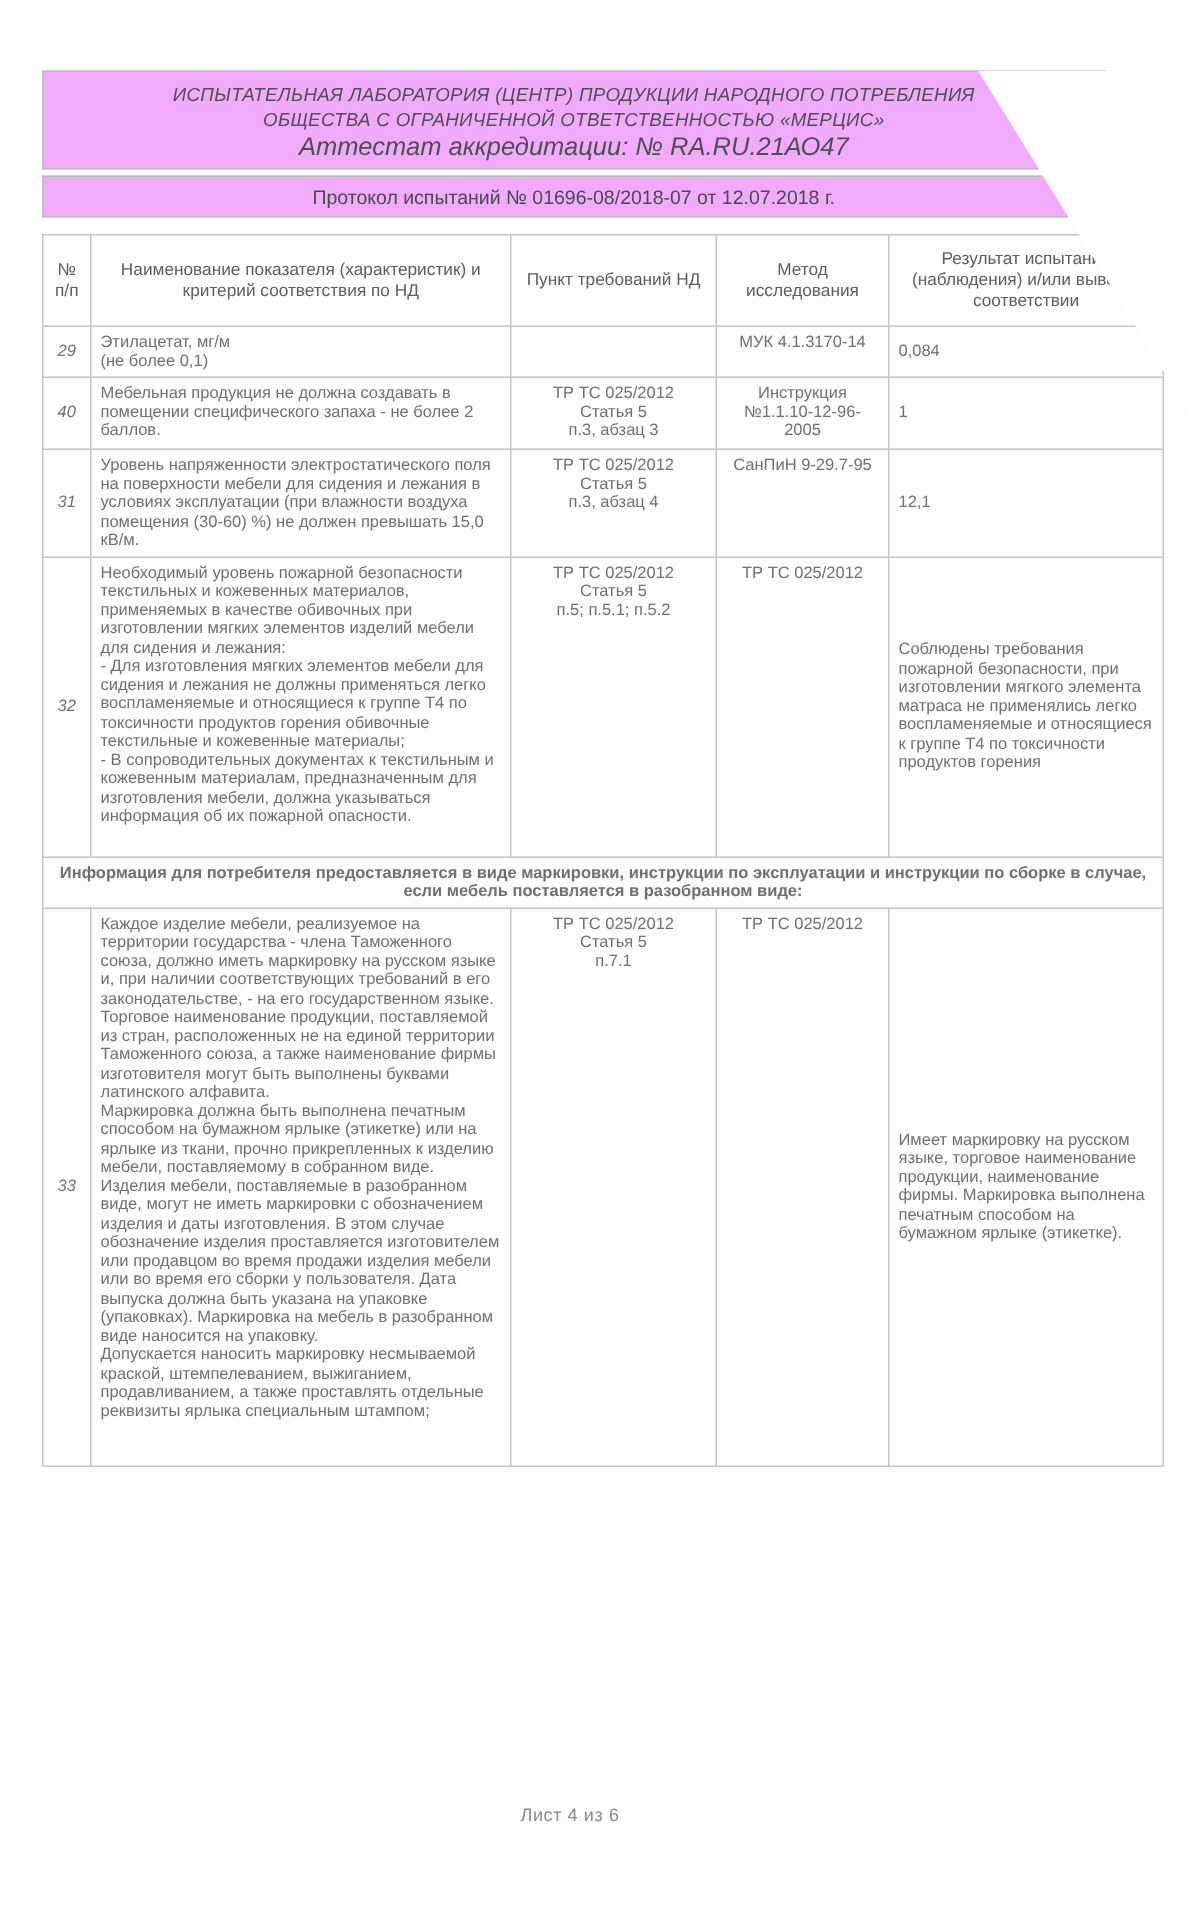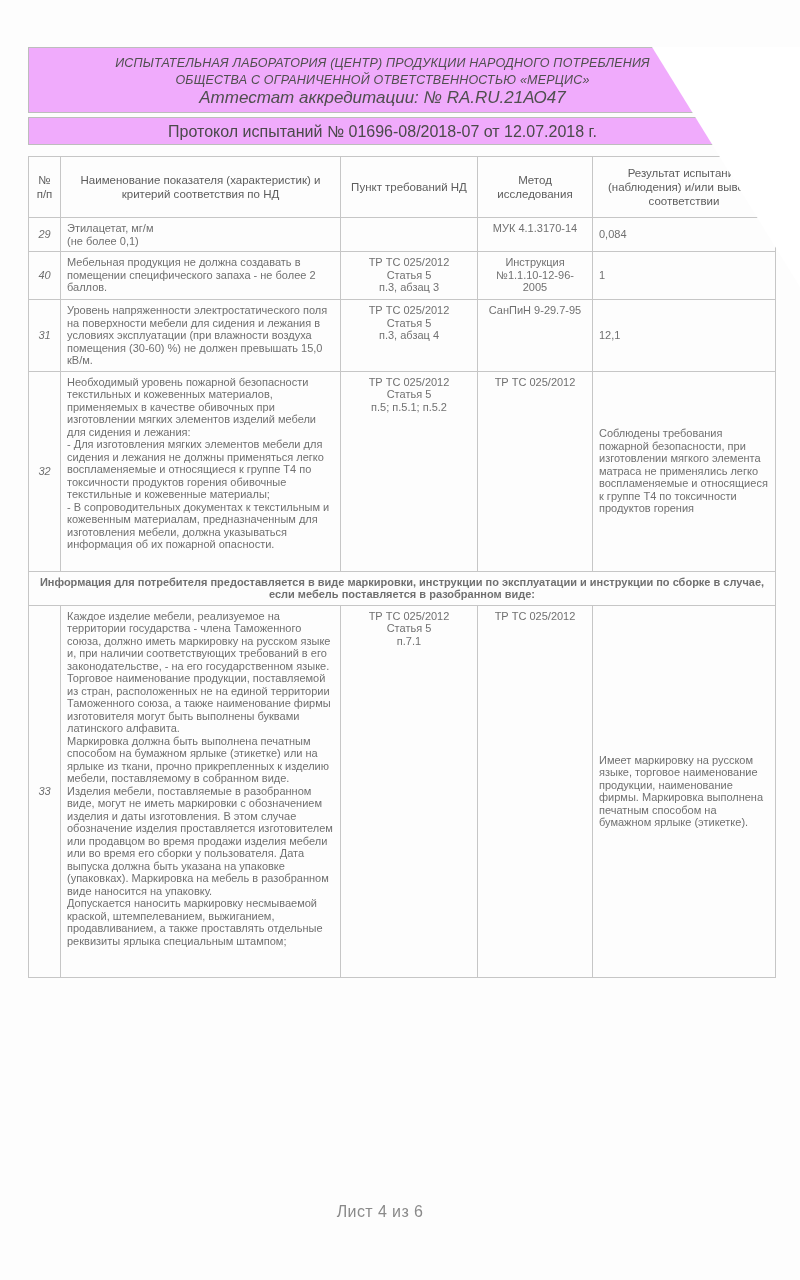--- a/index.html
+++ b/index.html
@@ -25,21 +25,21 @@
     text-align:center;
     background:#f0abfc;
   }
   .hdr-box.first{margin-top:47px;padding:7px 6px 6px 6px;}
   .hdr-box.second{margin-top:4px;padding:6px 6px 5px 6px;}
   .hdr-line{
     font-style:italic;font-size:12.5px;line-height:17px;color:#4f4f4f;
     letter-spacing:.2px;
   }
   .hdr-attestat{font-style:italic;font-size:17px;line-height:17px;color:#4f4f4f;}
-  .protocol-line{font-size:16px;color:#4a4a4a;line-height:15px;}
+  .protocol-line{font-size:13px;color:#4a4a4a;line-height:15px;}
 
   table.protocol{
     margin:11px 0 0 28px;
     border-collapse:collapse;
     table-layout:fixed;
     width:747px;
     background:#fdfdfd;
   }
   table.protocol th,table.protocol td{
     border:1px solid #c6c6c6;
@@ -65,21 +65,21 @@
   td.c-method{text-align:center;vertical-align:top;}
   td.c-result{text-align:left;vertical-align:middle;}
   td.c-info{
     text-align:center;vertical-align:top;
     font-weight:bold;font-size:11.5px;line-height:14px;color:#3e3e3e;
     padding:2px 4px;
   }
   .footer{
     position:absolute;top:1156px;left:0;width:760px;
     text-align:center;
-    font-size:16px;color:#8a8a8a;letter-spacing:.4px;
+    font-size:12px;color:#8a8a8a;letter-spacing:.4px;
   }
 </style>
 </head>
 <body>
 
 <div class="page">
 
   <div class="fold"></div>
 
   <div class="hdr-box first">

